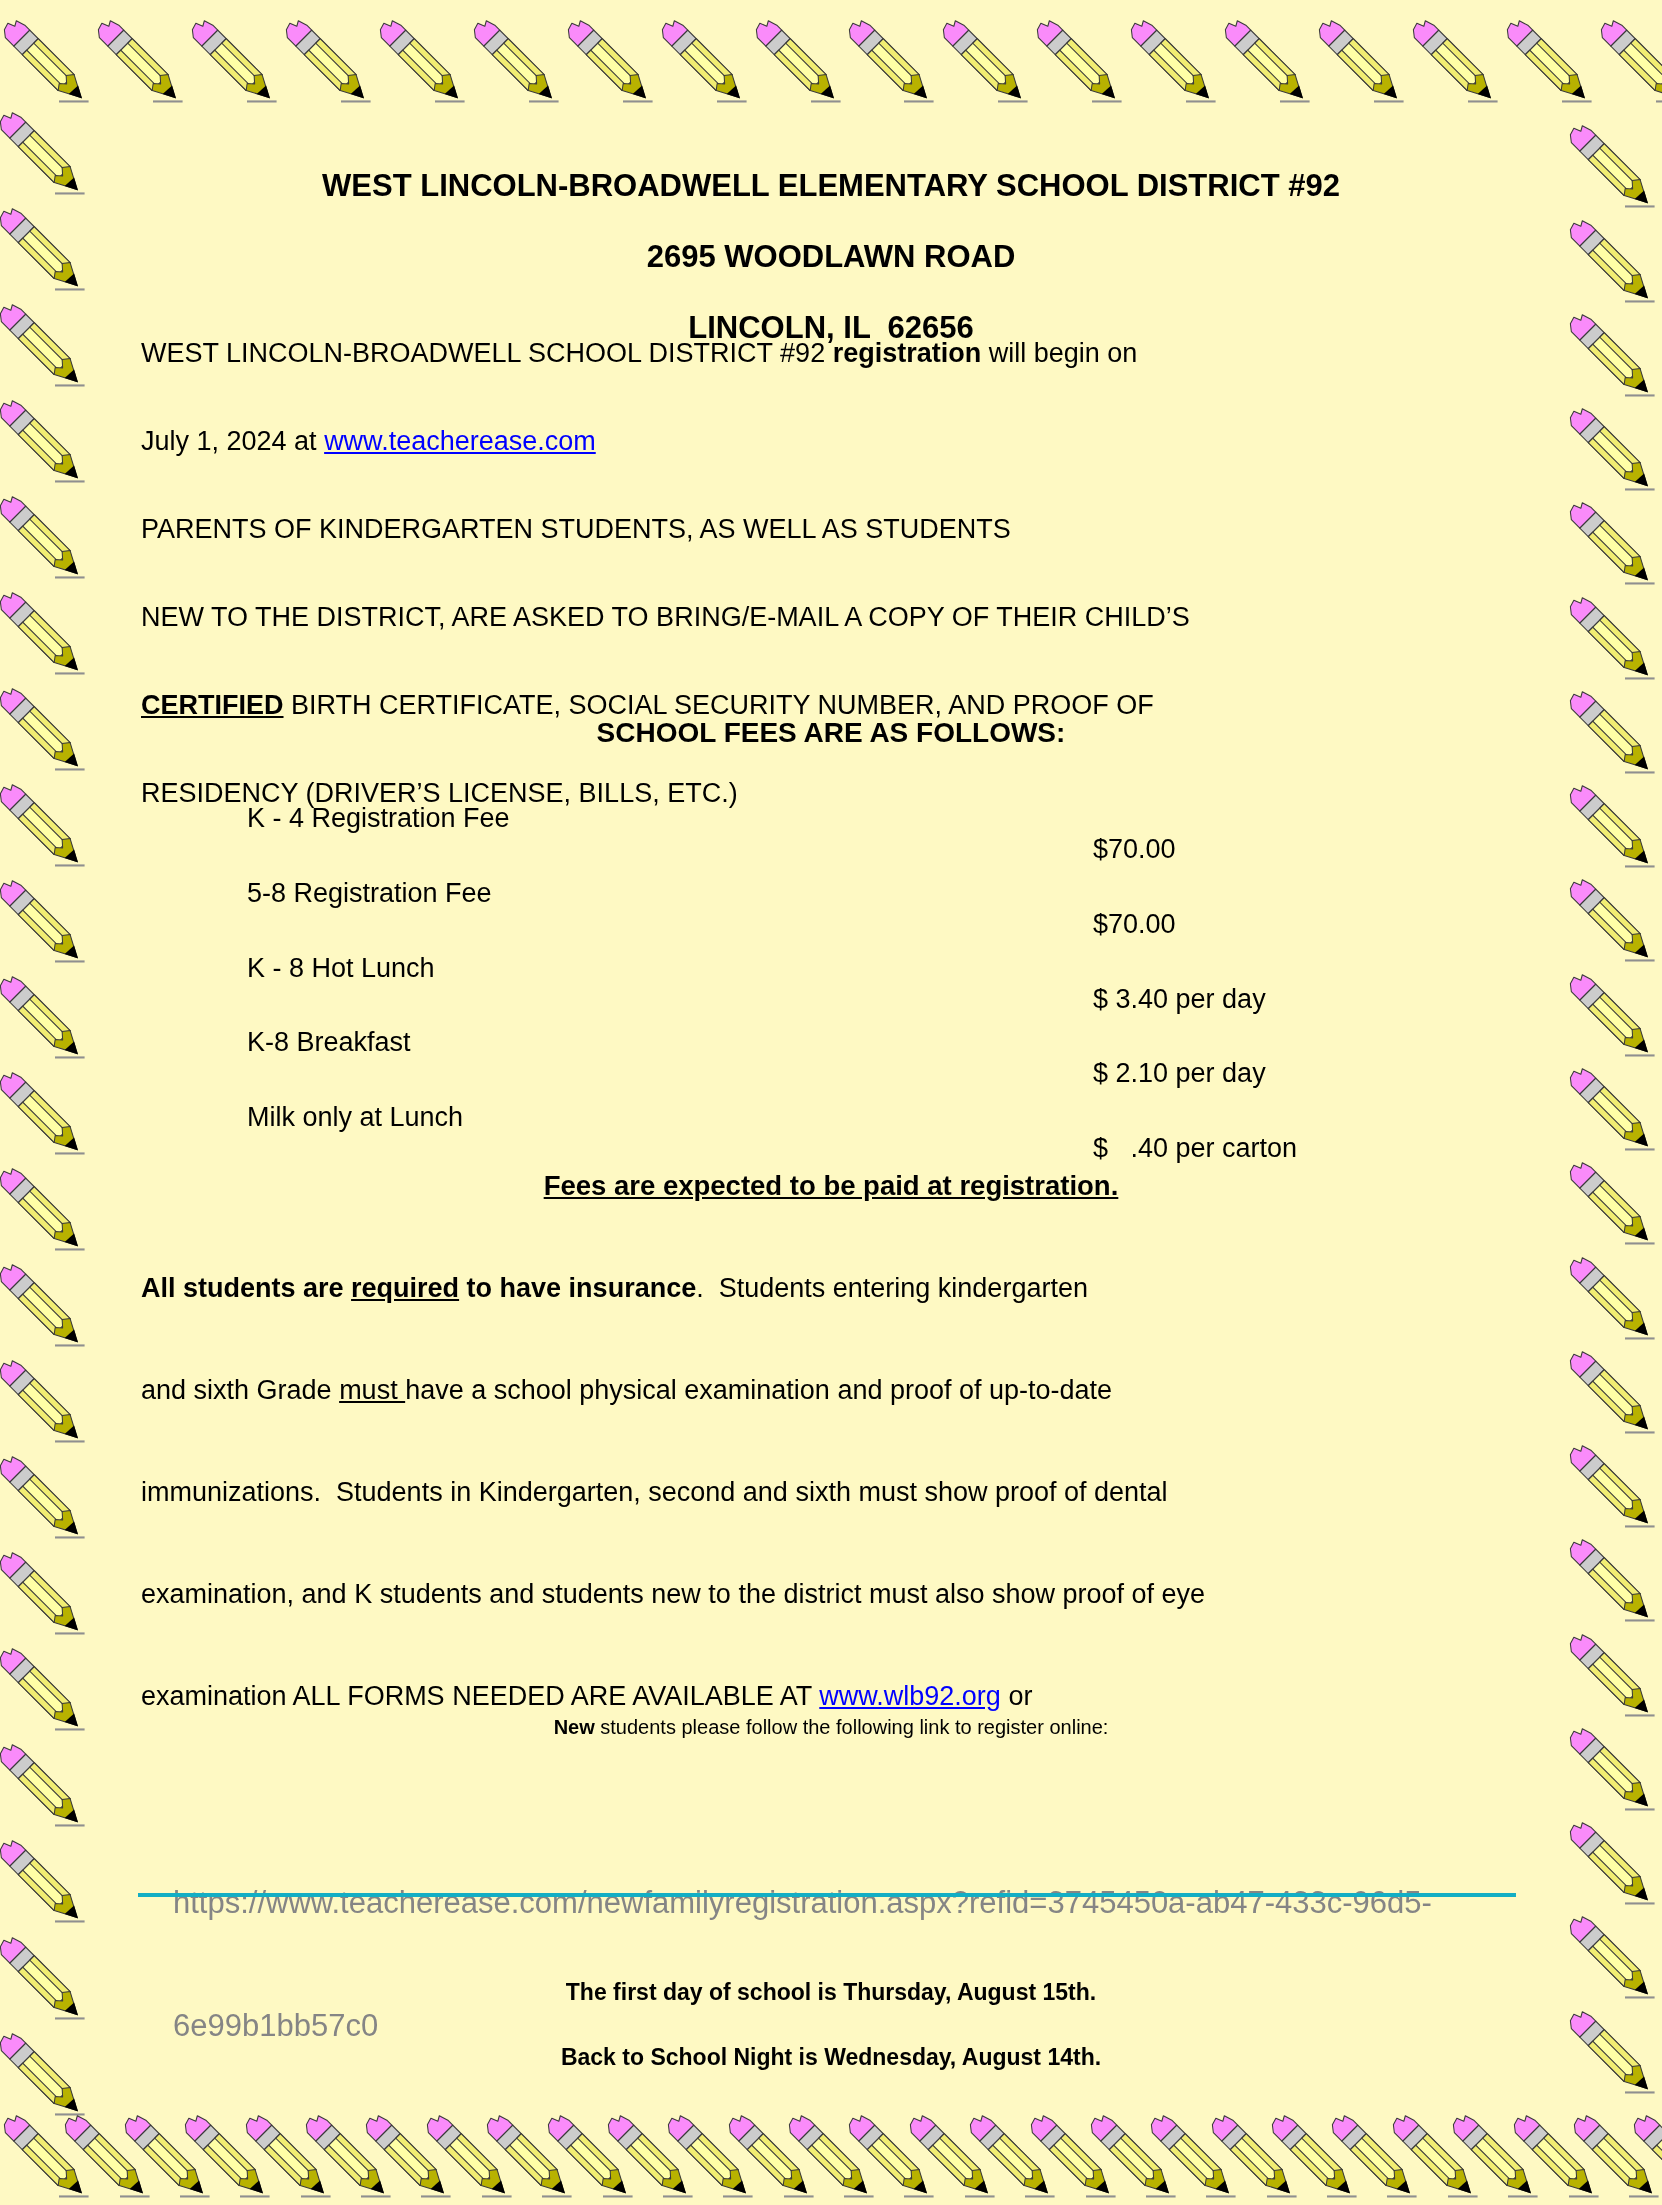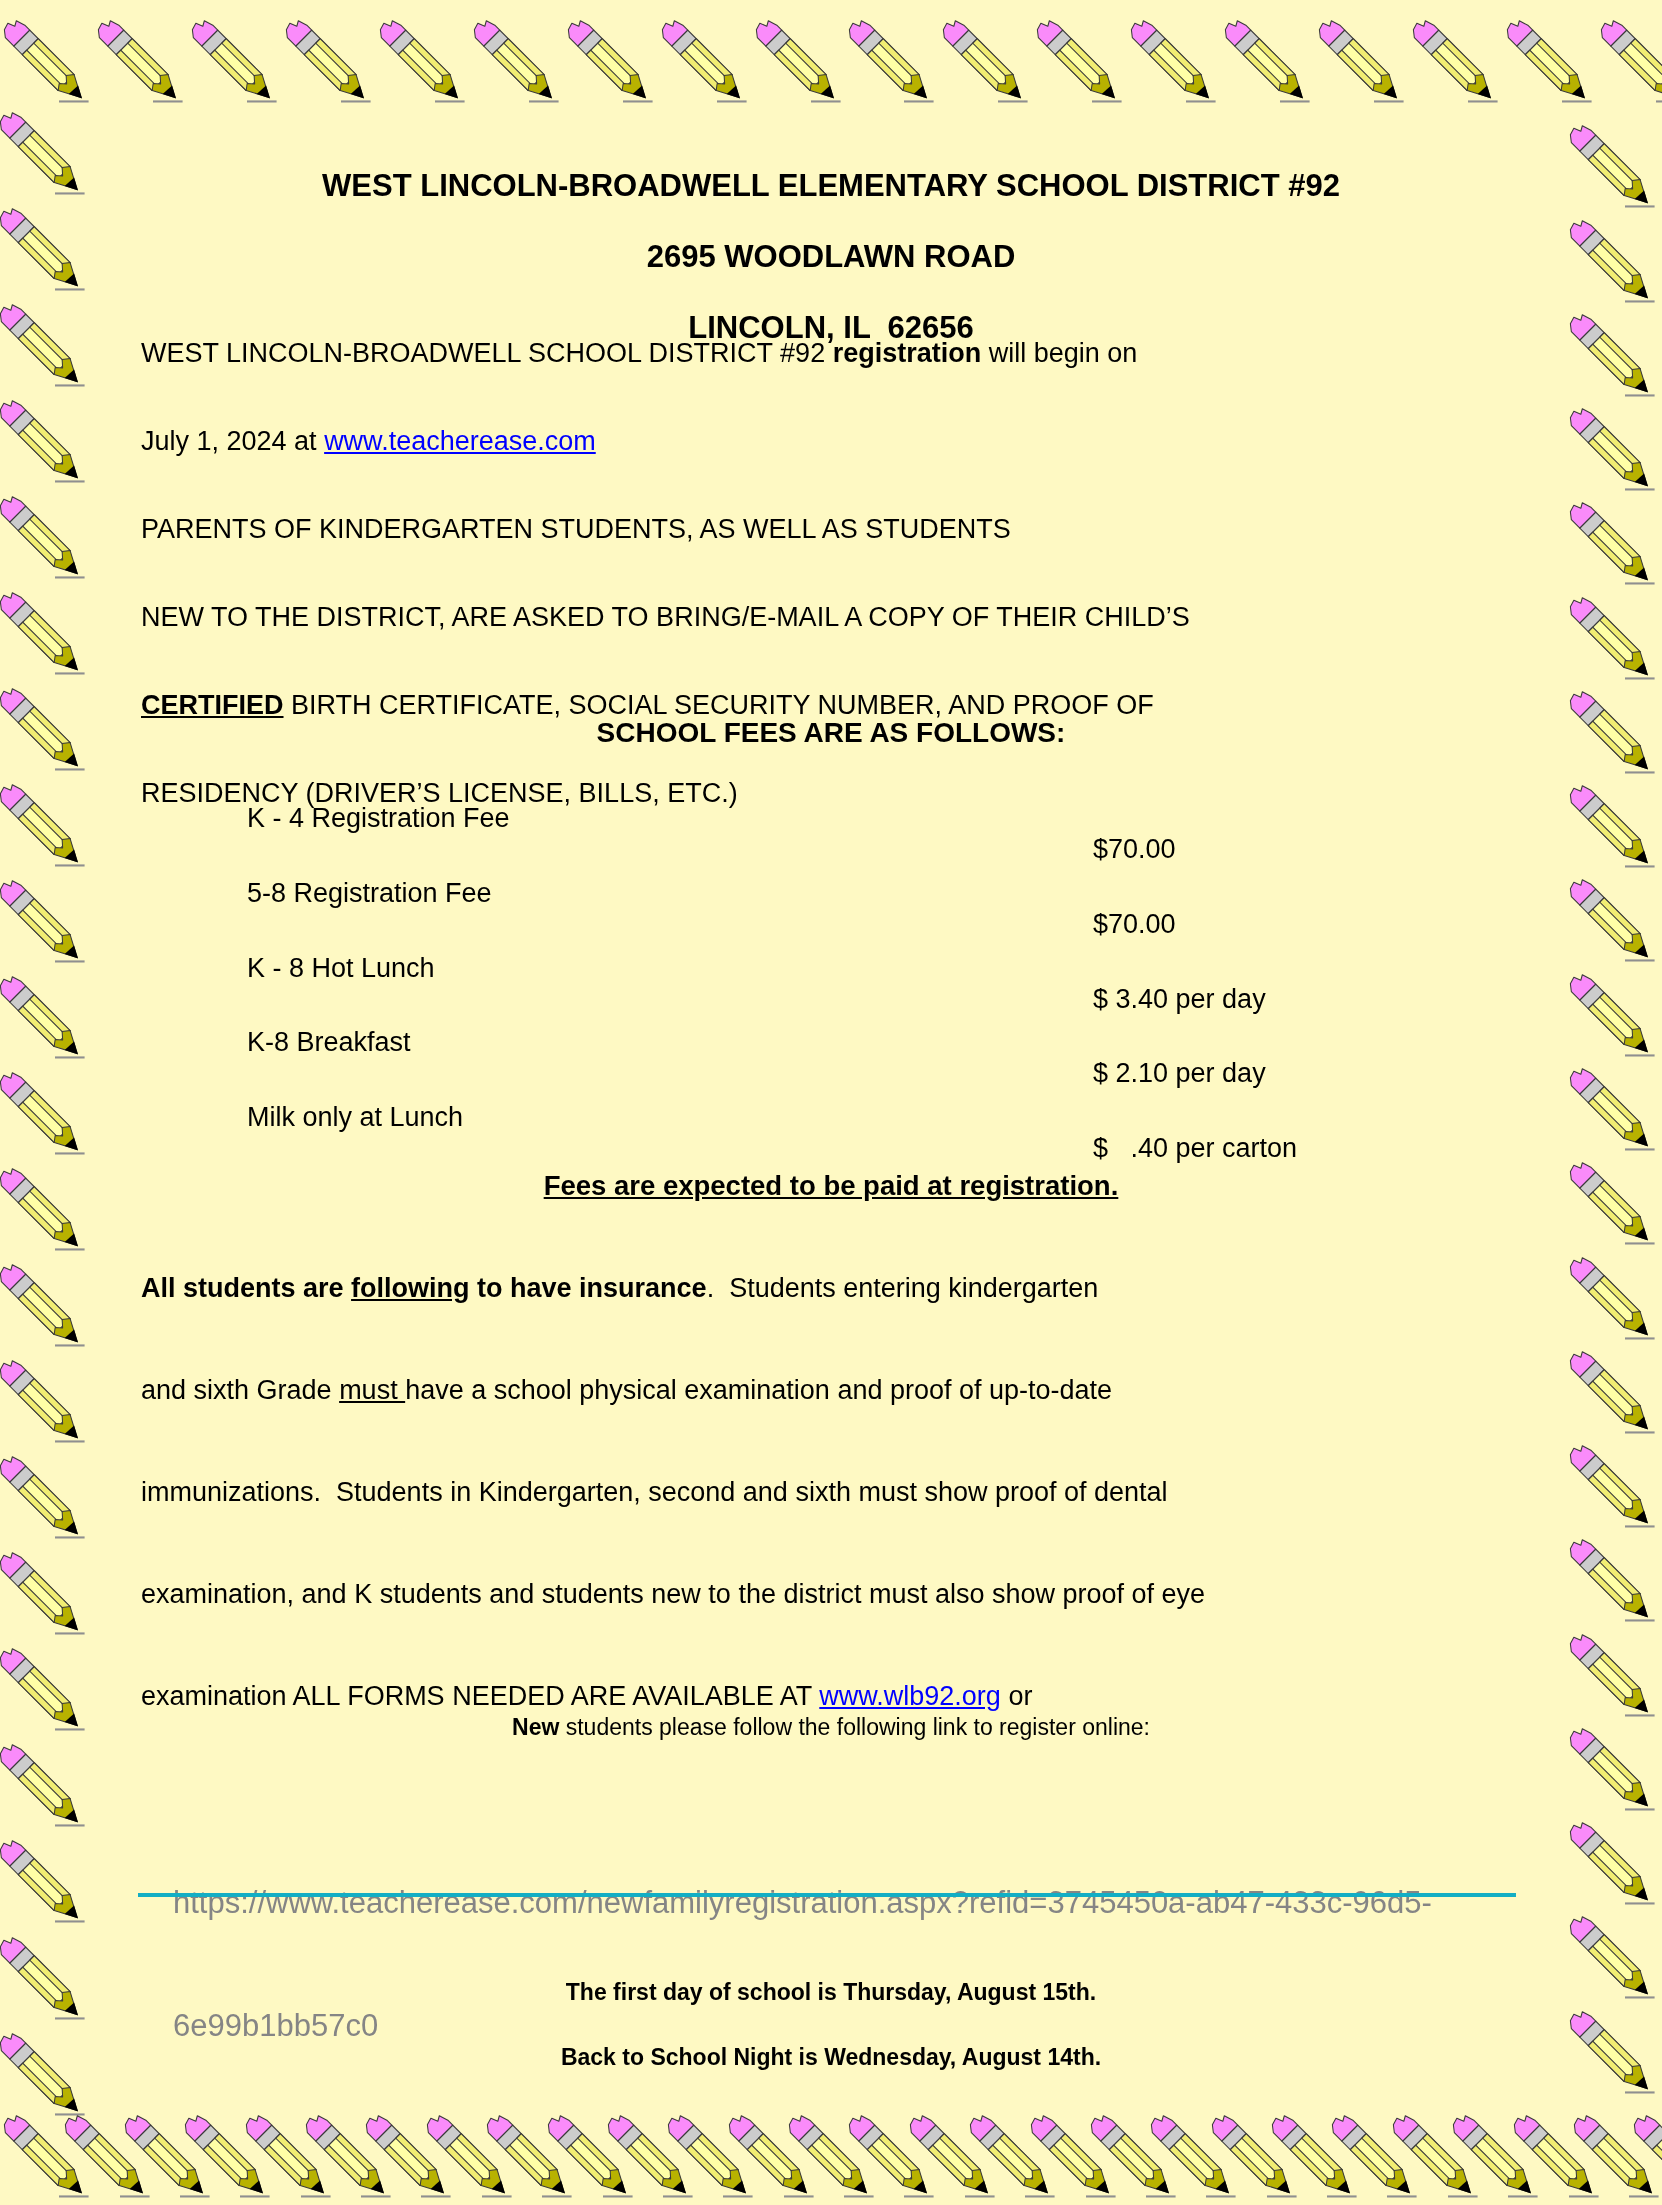--- a/index.html
+++ b/index.html
@@ -20,21 +20,21 @@
   .para1 .body-line{line-height:64px;}
   .para2 .body-line{line-height:78px;}
   .b{font-weight:bold;}
   .u{text-decoration:underline;}
   .link{color:#0000ff; text-decoration:underline; cursor:pointer;}
   .fees-heading{font-size:28px; font-weight:bold; line-height:32px;}
   .fee-row{position:absolute; left:0; width:1662px; font-size:27px; white-space:pre;}
   .fee-label{position:absolute; left:247px;}
   .fee-value{position:absolute; left:1093px;}
   .fees-note{font-size:27.5px; font-weight:bold; text-decoration:underline; line-height:34px;}
-  .prompt{font-size:23px; line-height:32px;}
+  .prompt{font-size:20px; line-height:32px;}
   .url-text{font-size:31px; line-height:41px; color:#858585;}
   .divider{position:absolute; left:138px; top:1893px; width:1378px; height:3.5px; background:#13aec4;}
   .footer-line{font-size:23px; font-weight:bold; line-height:41px;}
 </style>
 </head>
 <body>
 
 <div class="page">
 
   <svg width="0" height="0" style="position:absolute" aria-hidden="true">
@@ -357,21 +357,21 @@
     </div>
     <div class="fee-row" style="top:1071px">
       <span class="fee-label">Milk only at Lunch</span>
       <span class="fee-value">$   .40 per carton</span>
     </div>
   </div>
 
   <div class="abs centered fees-note" style="top:1169px">Fees are expected to be paid at registration.</div>
 
   <div class="abs para2" style="left:141px; top:1225px">
-    <div class="body-line"><span class="b">All students are </span><span class="b u">following</span><span class="b"> to have insurance</span><span>.  Students entering kindergarten</span></div>
+    <div class="body-line"><span class="b">All students are </span><span class="b u">required</span><span class="b"> to have insurance</span><span>.  Students entering kindergarten</span></div>
     <div class="body-line"><span>and sixth Grade </span><span class="u">must </span><span>have a school physical examination and proof of up-to-date</span></div>
     <div class="body-line">immunizations.  Students in Kindergarten, second and sixth must show proof of dental</div>
     <div class="body-line">examination, and K students and students new to the district must also show proof of eye</div>
     <div class="body-line"><span>examination ALL FORMS NEEDED ARE AVAILABLE AT </span><span class="link">www.wlb92.org</span><span> or</span></div>
   </div>
 
   <div class="abs centered prompt" style="top:1711px"><span class="b">New</span><span> students please follow the following link to register online:</span></div>
 
   <div class="abs url-text" style="left:173px; top:1800px">
     <div>https://www.teacherease.com/newfamilyregistration.aspx?refid=3745450a-ab47-433c-96d5-</div>

